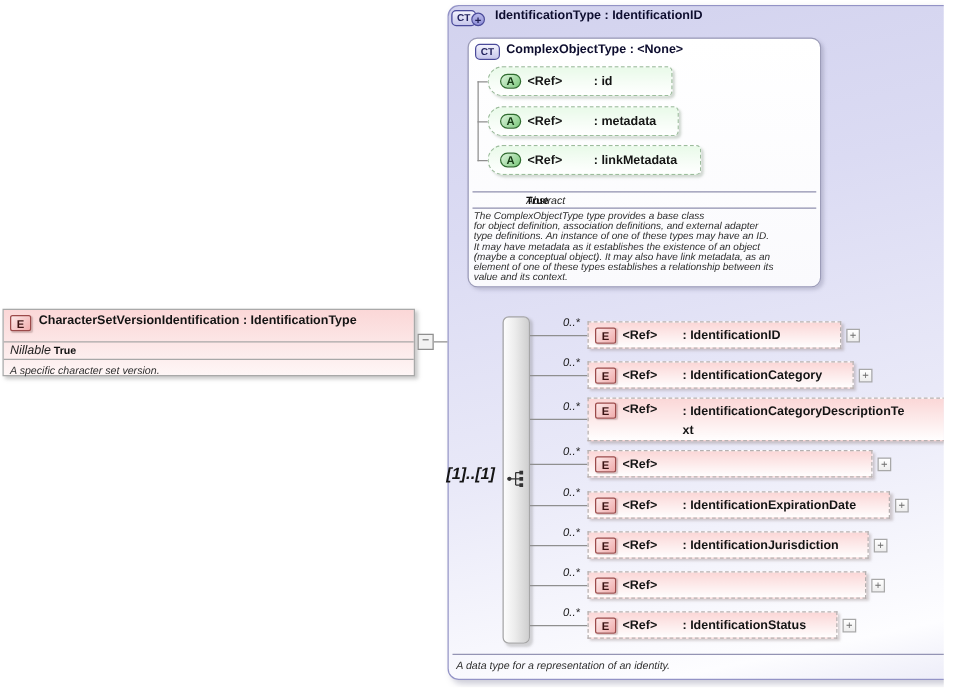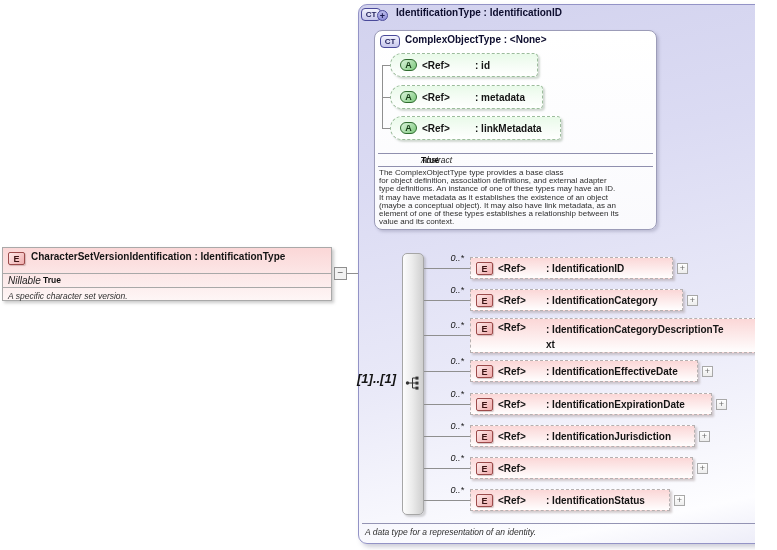--- a/index.html
+++ b/index.html
@@ -34,21 +34,21 @@
     background:linear-gradient(135deg,#dcf4dc,#7cc87c);}
 
   
   .base-box{position:absolute;left:374px;top:30px;width:283px;height:200px;box-sizing:border-box;
     border:1px solid #9c9cb8;border-radius:8px;
     background:linear-gradient(180deg,#ffffff,#fafafd);
     box-shadow:2px 2px 3px rgba(110,110,140,.3);}
   .base-title{position:absolute;left:405px;top:34px;font-size:10px;font-weight:bold;color:#0d0d2e;white-space:nowrap;}
   .abstract-label{position:absolute;left:379px;top:155px;font-size:8.5px;font-style:italic;color:#1d1d1d;margin-left:42px;}
   .abstract-value{position:absolute;left:421px;top:155px;font-size:8.5px;font-weight:bold;color:#111;}
-  .base-desc{position:absolute;left:379px;top:169px;font-size:8px;color:#2e2e2e;
+  .base-desc{position:absolute;left:379px;top:169px;font-size:8px;font-style:italic;color:#2e2e2e;
     line-height:8.2px;white-space:pre;}
 
   
   .attr-row{position:absolute;left:390px;height:24px;box-sizing:border-box;display:flex;align-items:center;
     border:1px dashed #9cbc9c;border-radius:12px 4px 4px 12px;
     background:linear-gradient(180deg,#e9fae9,#f7fdf7 60%,#ffffff);
     box-shadow:2px 2px 2px rgba(130,150,130,.35);}
   .attr-row .badge-a{position:static;margin-left:9px;flex:none;}
   .attr-row .ref{margin-left:5px;width:53px;font-size:10px;font-weight:bold;color:#141414;flex:none;}
   .attr-row .aname{font-size:10px;font-weight:bold;color:#141414;white-space:nowrap;}
@@ -188,21 +188,20 @@
       <span class="ename">: IdentificationCategoryDescriptionTe
 xt</span>
     </div>
     <div class="plus-box" style="left:760px;top:329px;">+</div>
 
     <div class="hline" style="left:424px;top:371px;width:46px;"></div>
     <div class="occurs" style="left:434px;top:356px;">0..*</div>
     <div class="el-row" style="top:360px;width:228px;">
       <span class="badge badge-e">E</span>
       <span class="ref">&lt;Ref&gt;</span>
-      <span class="ename">: IdentificationEffectiveDate</span>
     </div>
     <div class="plus-box" style="left:702px;top:366px;">+</div>
 
     <div class="hline" style="left:424px;top:404px;width:46px;"></div>
     <div class="occurs" style="left:434px;top:389px;">0..*</div>
     <div class="el-row" style="top:393px;width:242px;">
       <span class="badge badge-e">E</span>
       <span class="ref">&lt;Ref&gt;</span>
       <span class="ename">: IdentificationExpirationDate</span>
     </div>

